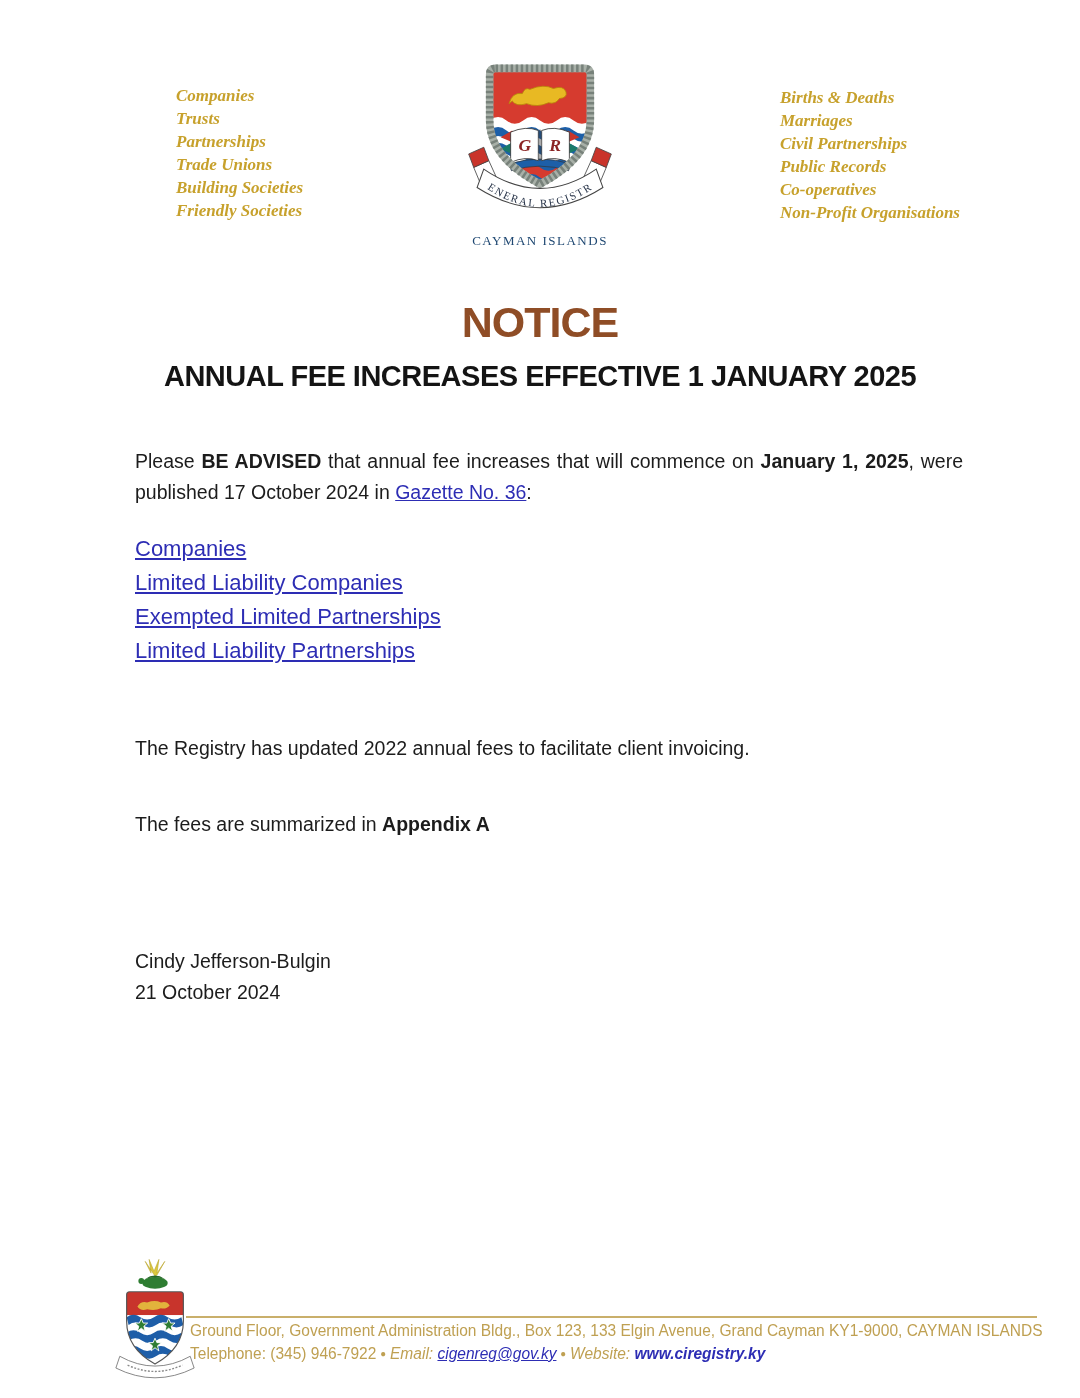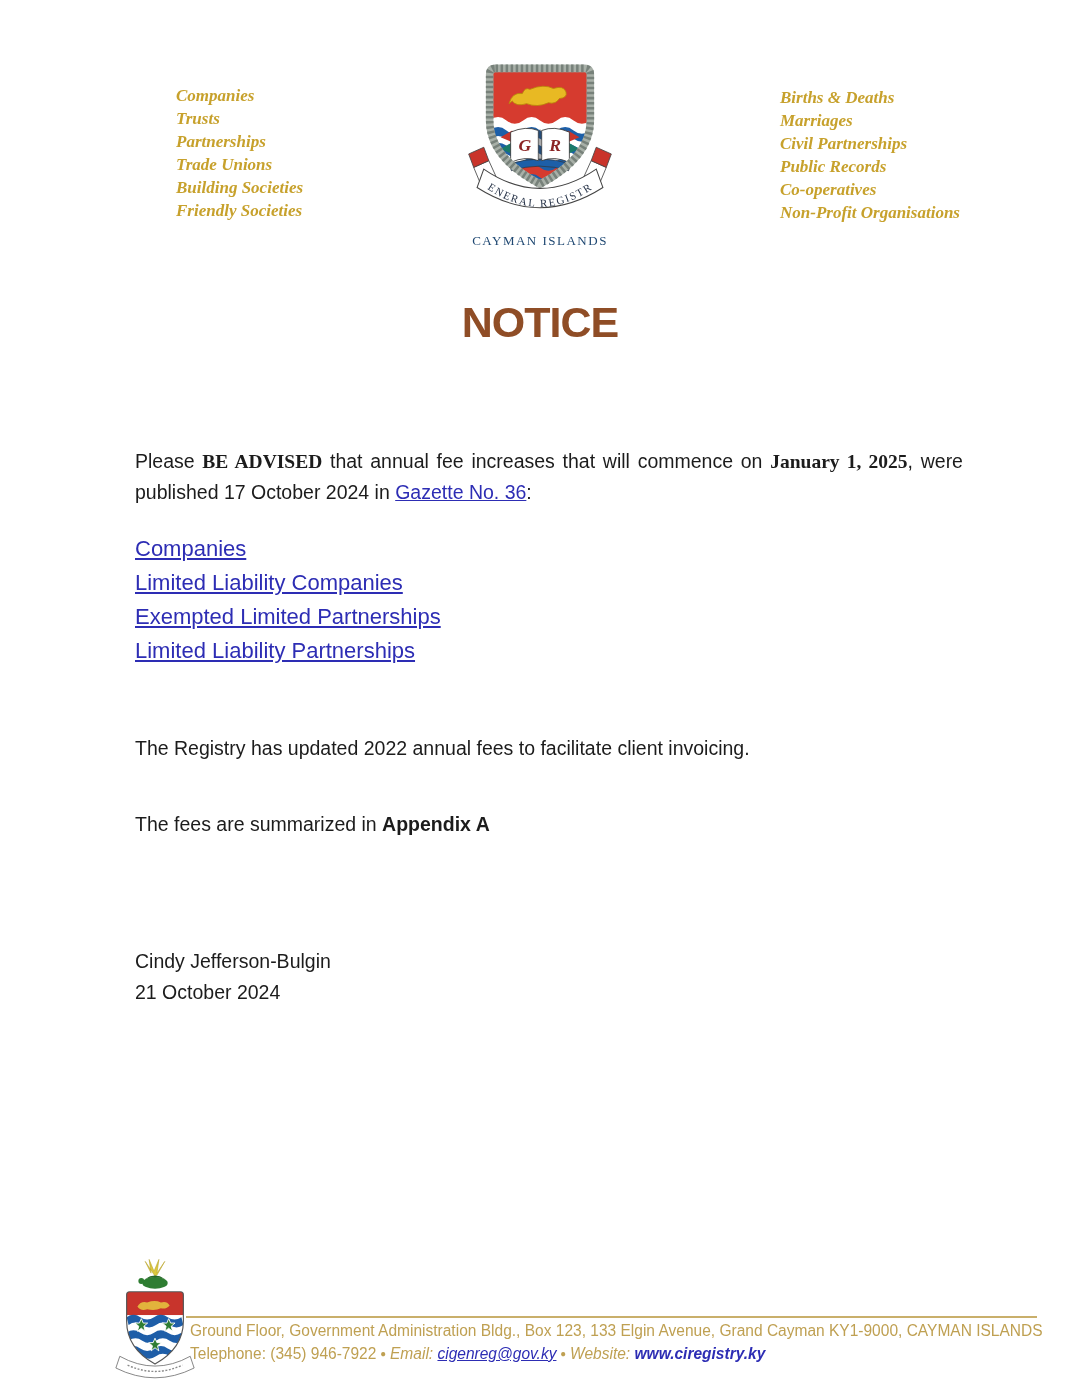--- a/index.html
+++ b/index.html
@@ -32,21 +32,21 @@
     position:absolute;top:298px;left:0;width:100%;text-align:center;
     font-size:43px;font-weight:bold;color:#8F4D26;letter-spacing:-1px;
   }
   .notice-subtitle{
     position:absolute;top:360px;left:0;width:100%;text-align:center;
     font-size:29px;font-weight:bold;color:#141414;letter-spacing:-0.5px;
   }
   
   .body-text{position:absolute;left:135px;width:828px;font-size:19.5px;line-height:31px;color:#1c1c1c;}
   .intro{top:446px;text-align:justify;}
-  .intro b{font-weight:bold;font-family:Liberation Serif, serif;}
+  .intro b{font-weight:bold;}
   a.doclink{color:#2D2DB4;text-decoration:underline;cursor:pointer;}
   .linklist{top:532px;font-size:22px;line-height:34px;}
   .linklist a{display:inline-block;}
   .linklist div{height:34px;}
   .p-registry{top:733px;}
   .p-fees{top:793px;margin-top:16px;}
   .signature{top:946px;line-height:31px;}
   
   .footer-arms{position:absolute;left:110px;top:1258px;}
   .footer-rule{position:absolute;left:186px;top:1316px;width:851px;height:2px;background:#C9AF6B;}
@@ -137,20 +137,21 @@
         <text text-anchor="middle" font-family="Liberation Serif, serif" font-size="13" letter-spacing="2" fill="#263247">
           <textPath href="#ribbonPath" startOffset="50%">GENERAL REGISTRY</textPath>
         </text>
       </g>
     </svg>
   </div>
 
   <div class="country">CAYMAN ISLANDS</div>
 
   <div class="notice-title">NOTICE</div>
+  <div class="notice-subtitle">ANNUAL FEE INCREASES EFFECTIVE 1 JANUARY 2025</div>
 
   <div class="body-text intro">
     <span>Please </span><b>BE ADVISED</b><span> that annual fee increases that will commence on </span><b>January 1, 2025</b><span>, were published 17 October 2024 in </span><a class="doclink">Gazette No. 36</a><span>:</span>
   </div>
 
   <div class="body-text linklist">
     <div><a class="doclink">Companies</a></div>
     <div><a class="doclink">Limited Liability Companies</a></div>
     <div><a class="doclink">Exempted Limited Partnerships</a></div>
     <div><a class="doclink">Limited Liability Partnerships</a></div>

